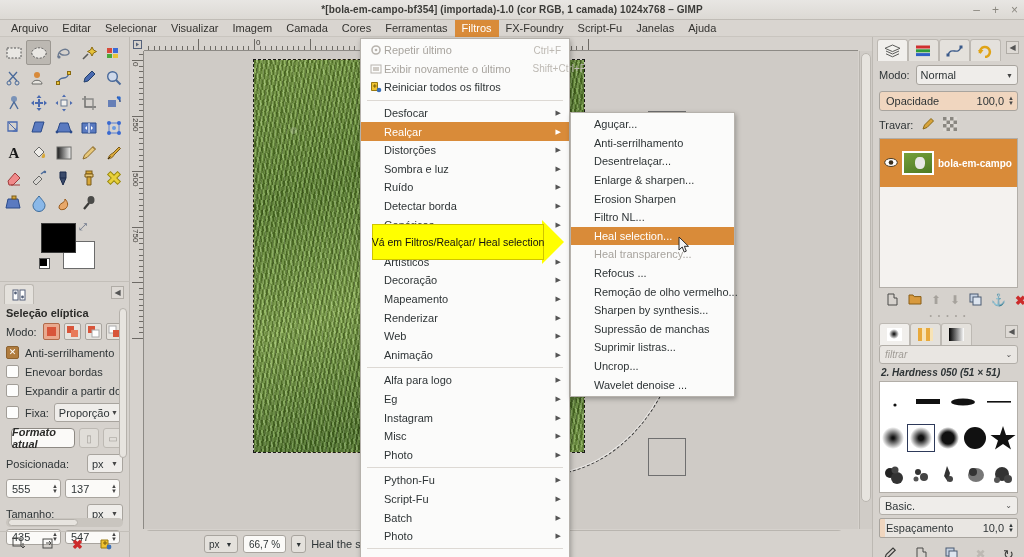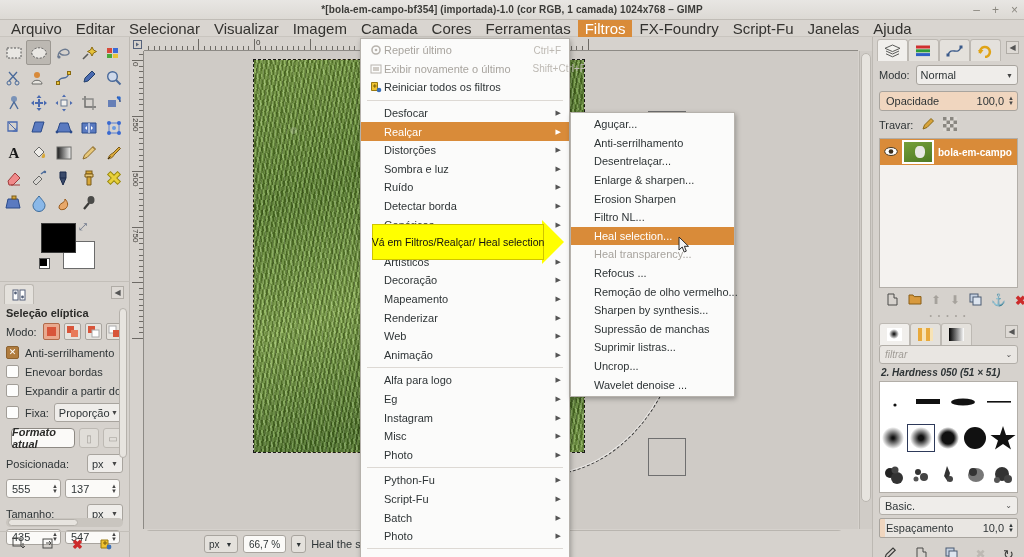--- a/index.html
+++ b/index.html
@@ -26,21 +26,21 @@
   .wbtns { position:absolute; right:6px; top:0; height:20px; display:flex; align-items:center; gap:12px; }
   .wbtns span { color:#8b8880; font-size:12px; line-height:1; cursor:default; }
 
   
   .menubar {
     position:absolute; left:0; top:20px; width:1024px; height:17px;
     background:#d9d5d0; display:flex; align-items:center; padding-left:4px;
     border-bottom:1px solid #c9c5bf;
   }
   .menubar .mi {
-    padding:1px 7px; font-size:15px; color:#33322f; height:17px;
+    padding:1px 7px; font-size:11px; color:#33322f; height:17px;
     display:flex; align-items:center; white-space:nowrap;
   }
   .menubar .mi.active { background:#d98b39; color:#fff; }
 
   
   .toolbox {
     position:absolute; left:0; top:37px; width:130px; height:262px;
     background:#d6d2cd; border-right:1px solid #bdb9b3;
     padding:3px 1px;
   }
@@ -146,21 +146,21 @@
   
   .rightdock { position:absolute; left:872px; top:37px; width:152px; height:520px; background:#d6d2cd; border-left:1px solid #bdb9b3; }
   .rd-tabs { height:24px; display:flex; align-items:flex-end; padding-left:4px; position:relative; }
   .rd-tab { width:31px; height:22px; background:#e4e1dc; border:1px solid #bdb9b3; border-bottom:none; border-radius:3px 3px 0 0; display:flex; align-items:center; justify-content:center; }
   .rd-tab.on { background:#f1efec; }
   .rd-body { padding:4px 6px 0 6px; }
   .opacity-bar { height:20px; border:1px solid #a8a49e; border-radius:3px; background:#f0d6bf; display:flex; align-items:center; padding:0 3px 0 6px; position:relative; }
   .opacity-bar .v { margin-left:auto; font-size:11px; }
   .opacity-bar .arrows { margin-left:4px; display:flex; flex-direction:column; line-height:5px; font-size:6px; color:#444; }
   .layerlist { margin-top:5px; height:150px; background:#f4f2ef; border:1px solid #b2aea8; }
-  .layer-item { height:26px; background:#d98b39; display:flex; align-items:center; gap:4px; padding:0 4px; }
+  .layer-item { height:48px; background:#d98b39; display:flex; align-items:center; gap:4px; padding:0 4px; }
   .layer-thumb { width:32px; height:24px; border:2px solid #fff; background:linear-gradient(160deg,#75a03a,#4e7a24); position:relative; }
   .layer-thumb::after{ content:''; position:absolute; left:11px; top:4px; width:10px; height:12px; background:#e7e7e4; border-radius:40% 40% 45% 45%; }
   .layer-name { font-size:10px; font-weight:bold; color:#fff; white-space:nowrap; overflow:hidden; }
   .layer-toolbar { height:24px; display:flex; align-items:center; gap:9px; padding:0 7px; }
   .dock-sep { height:7px; display:flex; align-items:center; justify-content:center; letter-spacing:2px; color:#a6a29c; font-size:7px; }
   .brush-grid { height:112px; border:1px solid #b2aea8; background:#fff; position:relative; overflow:hidden; }
   .brushrow { display:flex; height:37px; align-items:center; justify-content:space-around; }
   .filterbox { height:19px; border:1px solid #b2aea8; background:#e9e6e2; border-radius:3px; display:flex; align-items:center; padding:0 5px; font-size:10px; color:#a09c96; font-style:italic; }
   .brushname { font-size:10px; font-style:italic; font-weight:bold; padding:3px 0 3px 2px; }
   .basic-combo { height:19px; border:1px solid #b2aea8; background:#efedea; border-radius:3px; display:flex; align-items:center; padding:0 5px; font-size:11px; margin-top:3px; }

